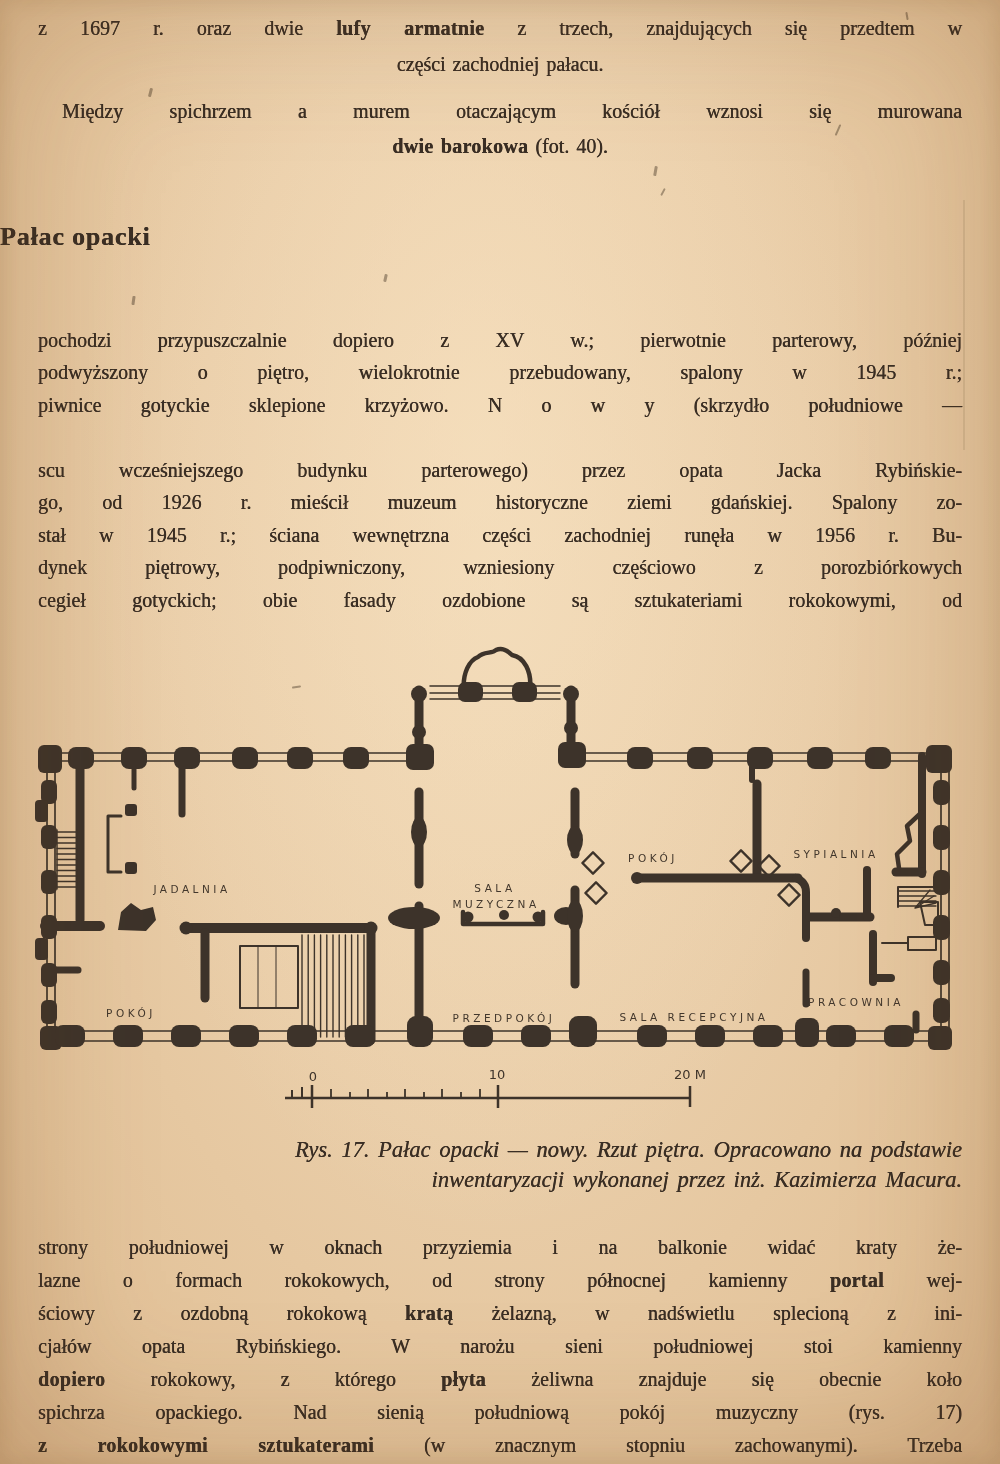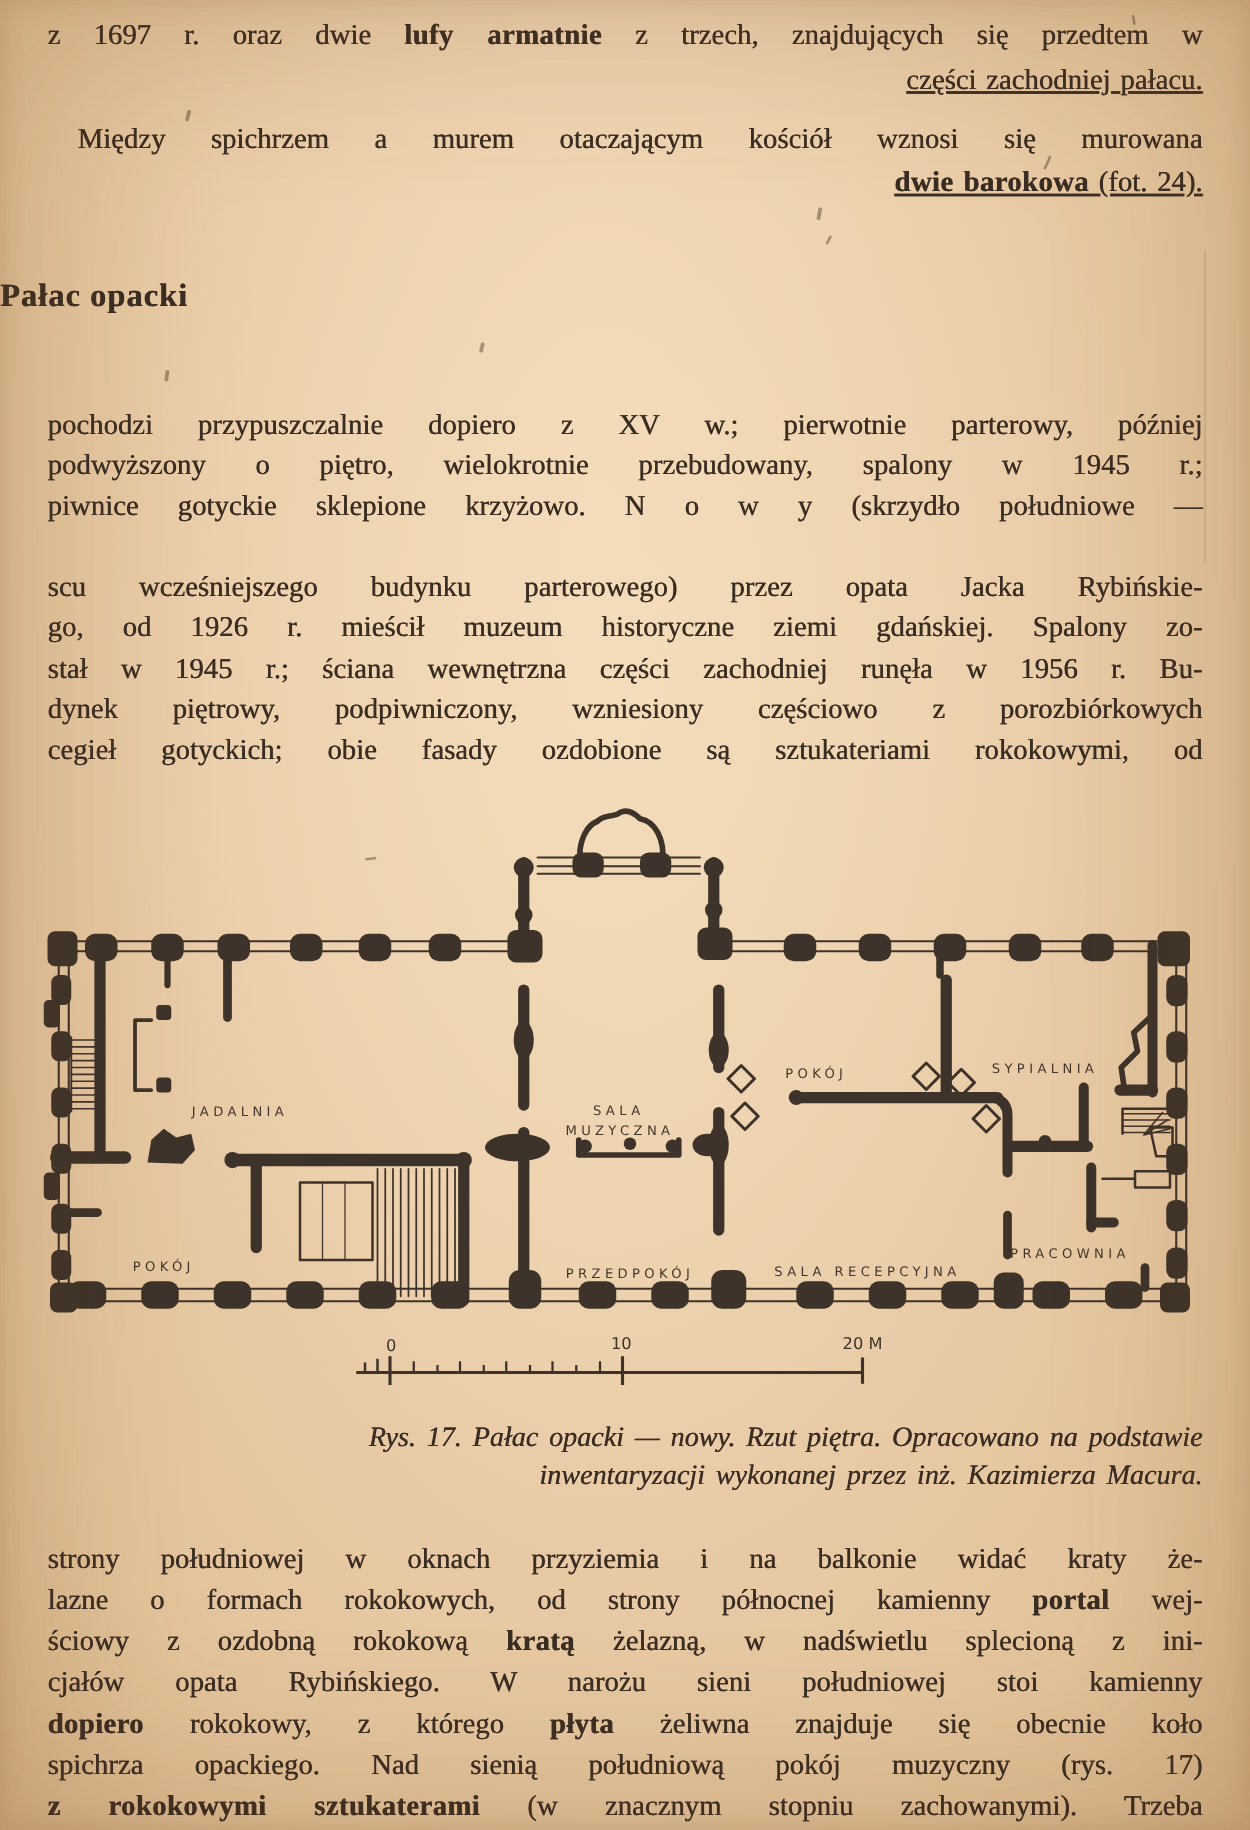--- a/index.html
+++ b/index.html
@@ -5,45 +5,45 @@
   html,body{margin:0;padding:0;}
   body{width:1000px;height:1464px;overflow:hidden;
     font-family:"Liberation Serif",serif;}
   #page{position:relative;width:1000px;height:1464px;
     background:
       radial-gradient(ellipse at 48% 30%, rgba(250,228,195,.55) 0%, rgba(250,228,195,0) 55%),
       radial-gradient(ellipse at 50% 40%, #eed6b3 0%, #e9cda8 45%, #e3c39a 78%, #d9b58b 100%);
     color:#3a2e24;}
   #page::after{content:"";position:absolute;inset:0;pointer-events:none;
     box-shadow:inset 0 0 140px 25px rgba(118,70,26,.20), inset 0 0 18px 4px rgba(118,70,26,.12);}
-  .ln{position:absolute;left:38px;width:924px;font-size:23px;line-height:30px;
+  .ln{position:absolute;left:38px;width:924px;font-size:20px;line-height:30px;
     word-spacing:2px;text-shadow:.35px 0 0 currentColor;white-space:nowrap;}
   .j{text-align:justify;text-align-last:justify;white-space:normal;}
-  .l{text-align:right;text-decoration:underline;}
+  .l{text-align:center;}
   .ind{text-indent:24px;}
   .ln b{font-weight:bold;letter-spacing:.3px;}
   #heading{position:absolute;left:0;top:222px;width:1000px;text-align:left;
     font-weight:bold;font-size:26px;letter-spacing:.8px;text-shadow:.35px 0 0 currentColor;}
   .cap{position:absolute;left:38px;width:924px;text-align:right;font-style:italic;
     font-size:22.5px;line-height:28px;word-spacing:3px;text-shadow:.3px 0 0 currentColor;}
   #plan{position:absolute;left:0;top:640px;width:1000px;height:480px;}
   .speck{position:absolute;background:#4a3a28;opacity:.45;border-radius:1px;}
   .crease{position:absolute;background:rgba(70,45,20,.10);}
   svg text{font-family:"DejaVu Sans",sans-serif;}
 </style>
 </head>
 <body>
 
 <div id="page">
 
   <div class="ln j" style="top:13px"><span>z 1697 r. oraz dwie </span><b>lufy armatnie</b><span> z trzech, znajdujących się przedtem w</span></div>
   <div class="ln l" style="top:49px">części zachodniej pałacu.</div>
 
   <div class="ln j ind" style="top:96px">Między spichrzem a murem otaczającym kościół wznosi się murowana</div>
-  <div class="ln l" style="top:131px"><b>dwie barokowa</b><span> (fot. 24).</span></div>
+  <div class="ln l" style="top:131px"><b>dwie barokowa</b><span> (fot. 40).</span></div>
 
   <div id="heading">Pałac opacki</div>
 
   <div class="ln j" style="top:325px">pochodzi przypuszczalnie dopiero z XV w.; pierwotnie parterowy, później</div>
   <div class="ln j" style="top:357px">podwyższony o piętro, wielokrotnie przebudowany,  spalony w 1945  r.;</div>
   <div class="ln j" style="top:390px">piwnice gotyckie sklepione krzyżowo.  N o w y  (skrzydło południowe —</div>
   <div class="ln j" style="top:455px">scu wcześniejszego budynku parterowego) przez opata Jacka Rybińskie-</div>
   <div class="ln j" style="top:487px">go, od 1926 r. mieścił muzeum historyczne ziemi gdańskiej. Spalony zo-</div>
   <div class="ln j" style="top:520px">stał w 1945 r.; ściana wewnętrzna części zachodniej runęła w 1956 r. Bu-</div>
   <div class="ln j" style="top:552px">dynek piętrowy, podpiwniczony, wzniesiony częściowo z porozbiórkowych</div>

